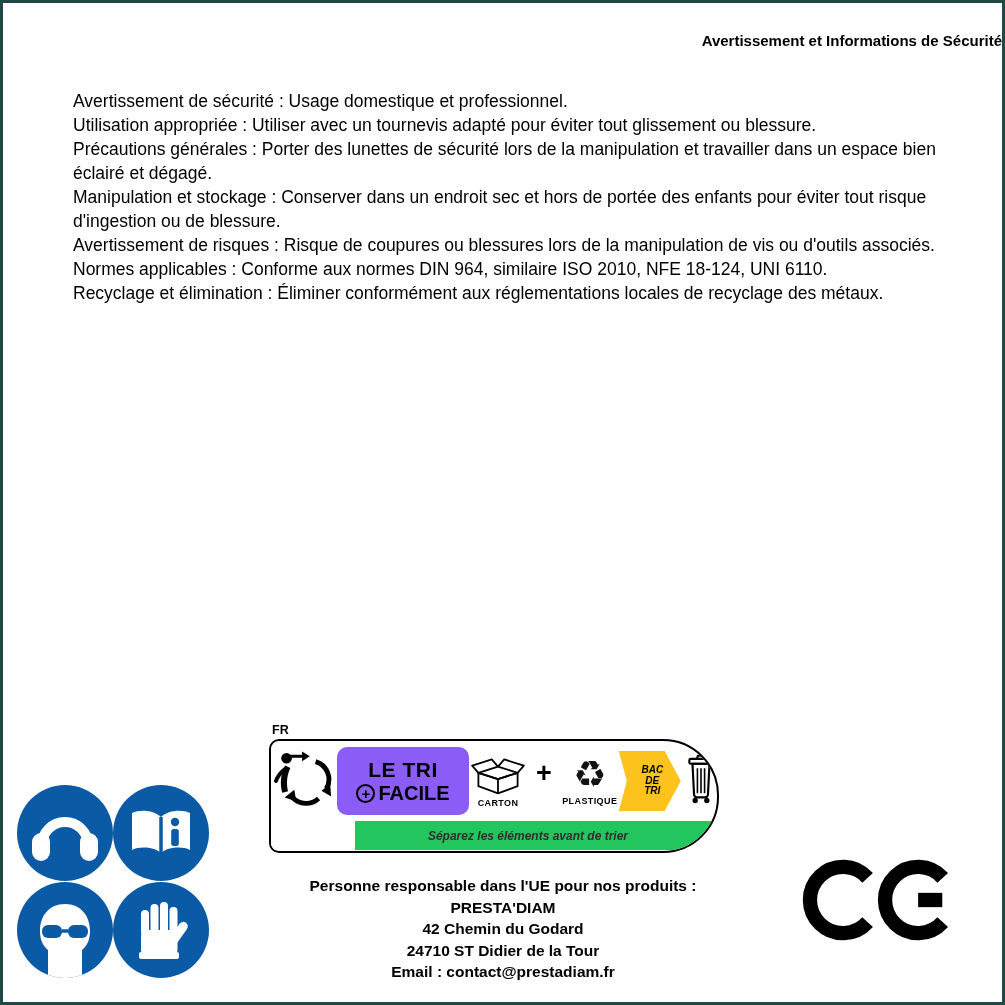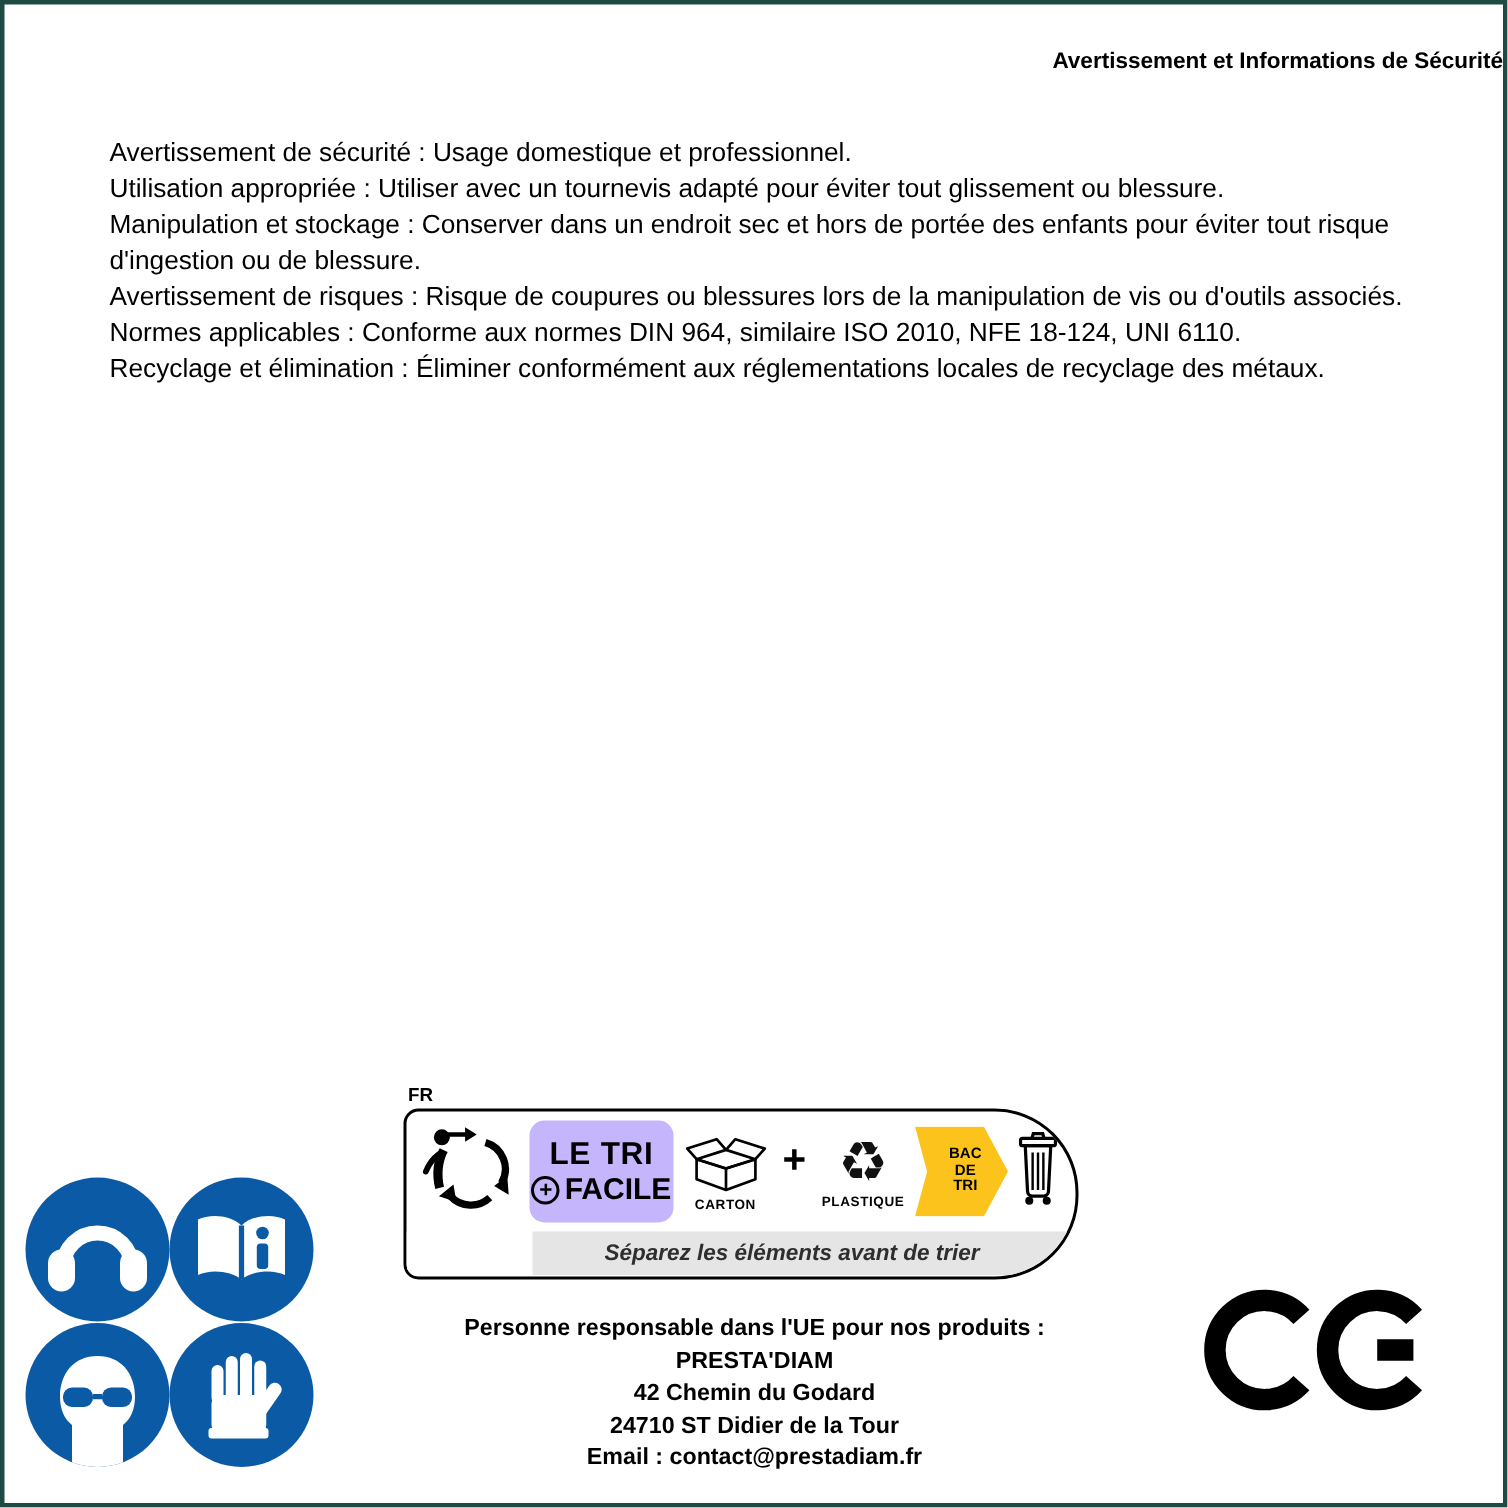--- a/index.html
+++ b/index.html
@@ -31,22 +31,22 @@
     width:450px; height:114px;
     border:2.5px solid #000;
     border-radius:10px 56px 56px 10px;
     background:#fff;
     overflow:hidden;
     display:flex; flex-direction:column;
   }
   .tribox-top { height:80px; display:flex; align-items:center; padding-right:8px; }
   .triman-wrap { width:82px; display:flex; align-items:center; justify-content:center; }
   .letri-badge {
-    width:96px; height:68px;
-    background:#c4b5fd; border-radius:10px;
+    width:132px; height:68px;
+    background:#8b5cf6; border-radius:10px;
     display:flex; flex-direction:column; align-items:center; justify-content:center;
     flex:none;
   }
   .letri-line1 { font-size:21px; font-weight:bold; letter-spacing:.5px; }
   .letri-line2 { display:flex; align-items:center; gap:3px; font-size:20px; font-weight:bold; }
   .plus-circle {
     width:19px; height:19px; border:2.5px solid #000; border-radius:50%;
     display:inline-flex; align-items:center; justify-content:center;
     font-size:15px; font-weight:bold; line-height:1;
   }
@@ -55,29 +55,29 @@
   .material-label { font-size:9px; font-weight:bold; letter-spacing:.4px; margin-top:2px; }
   .materials-plus { font-size:27px; font-weight:bold; margin-bottom:16px; }
   .recycle-glyph { font-size:37px; line-height:38px; color:#111; }
   .bac-arrow {
     width:62px; height:60px; flex:none;
     background:#fcc31c;
     clip-path:polygon(0% 0%, 74% 0%, 100% 50%, 74% 100%, 0% 100%, 13% 50%);
     display:flex; flex-direction:column; align-items:center; justify-content:center;
     padding-left:5px;
   }
-  .bac-arrow div { font-size:10px; font-weight:bold; line-height:10.5px; }
+  .bac-arrow div { font-size:10px; font-weight:bold; line-height:10.5px;font-style:italic; }
   .bin-wrap { flex:none; margin-left:3px; }
   .tribox-bottom { height:29px; display:flex; }
   .bottom-spacer { width:84px; background:#fff; }
   .tagline-strip {
-    flex:1; background:#e5e5e5;
+    flex:1; background:#22c55e;
     border-radius:0 0 52px 0;
     display:flex; align-items:center; justify-content:center;
-    font-size:15px; font-weight:bold; font-style:italic; color:#2e2e2e;
+    font-size:12px; font-weight:bold; font-style:italic; color:#2e2e2e;
     padding-right:16px;
   }
 
   
   .mandatory {
     position:absolute; left:12px; top:780px;
     display:grid; grid-template-columns:96px 96px; grid-auto-rows:97px;
   }
   .picto { width:100px; height:100px; display:block; }
 
@@ -94,20 +94,21 @@
 </head>
 <body>
 
 <div class="page">
 
   <div class="doc-title">Avertissement et Informations de Sécurité</div>
 
   <div class="content">
     <p>Avertissement de sécurité : Usage domestique et professionnel.</p>
     <p>Utilisation appropriée : Utiliser avec un tournevis adapté pour éviter tout glissement ou blessure.</p>
+    <p>Précautions générales : Porter des lunettes de sécurité lors de la manipulation et travailler dans un espace bien éclairé et dégagé.</p>
     <p>Manipulation et stockage : Conserver dans un endroit sec et hors de portée des enfants pour éviter tout risque d'ingestion ou de blessure.</p>
     <p>Avertissement de risques : Risque de coupures ou blessures lors de la manipulation de vis ou d'outils associés.</p>
     <p>Normes applicables : Conforme aux normes DIN 964, similaire ISO 2010, NFE 18-124, UNI 6110.</p>
     <p>Recyclage et élimination : Éliminer conformément aux réglementations locales de recyclage des métaux.</p>
   </div>
 
   <div class="sorting">
     <div class="fr-code">FR</div>
     <div class="tribox">
       <div class="tribox-top">

